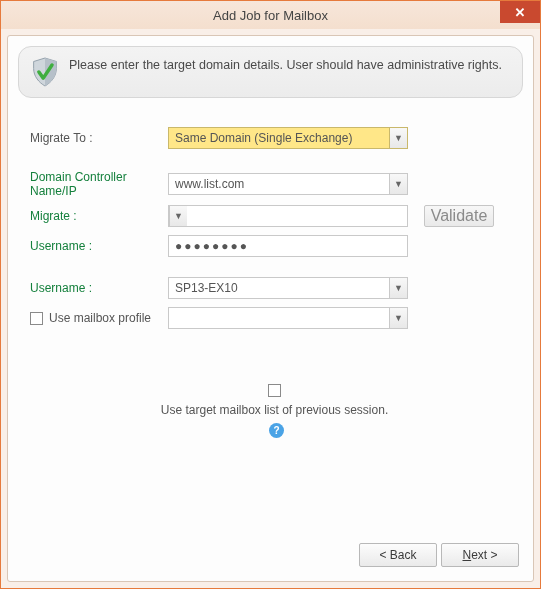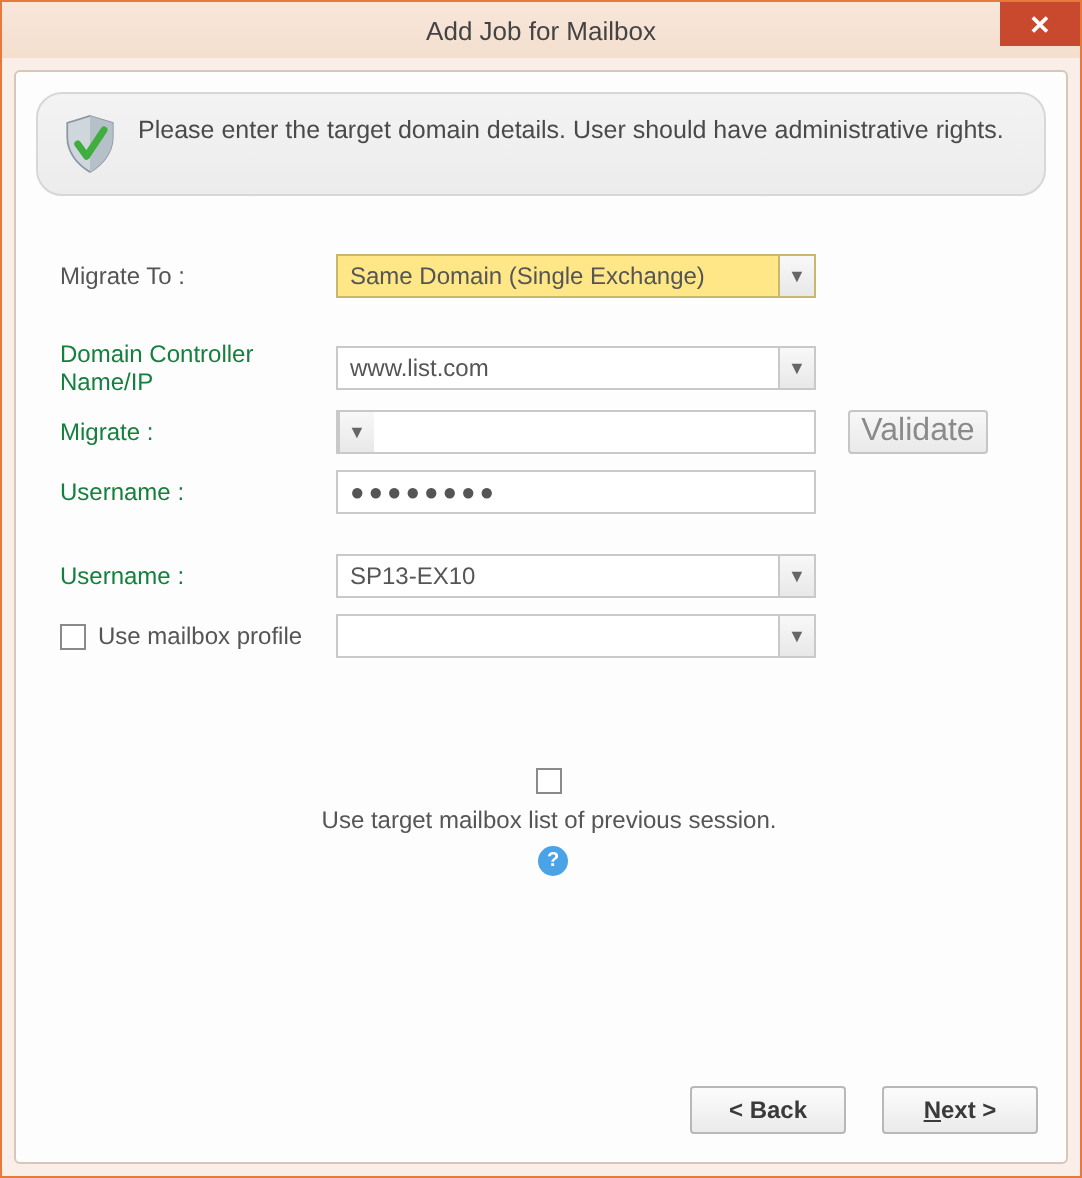--- a/index.html
+++ b/index.html
@@ -163,22 +163,21 @@
     display: inline-flex;
     align-items: center;
     justify-content: center;
     margin-left: 4px;
     cursor: pointer;
   }
   .footer {
     padding: 10px 14px 14px;
     display: flex;
     justify-content: flex-end;
-    gap: 18px;
-    font-weight: bold;
+    gap: 4px;
   }
   .btn {
     min-width: 78px;
     height: 24px;
     border: 1px solid #b8b8b8;
     background: linear-gradient(#fcfcfc,#eaeaea);
     color: #3a3a3a;
     font-size: 12px;
     display: flex;
     align-items: center;

